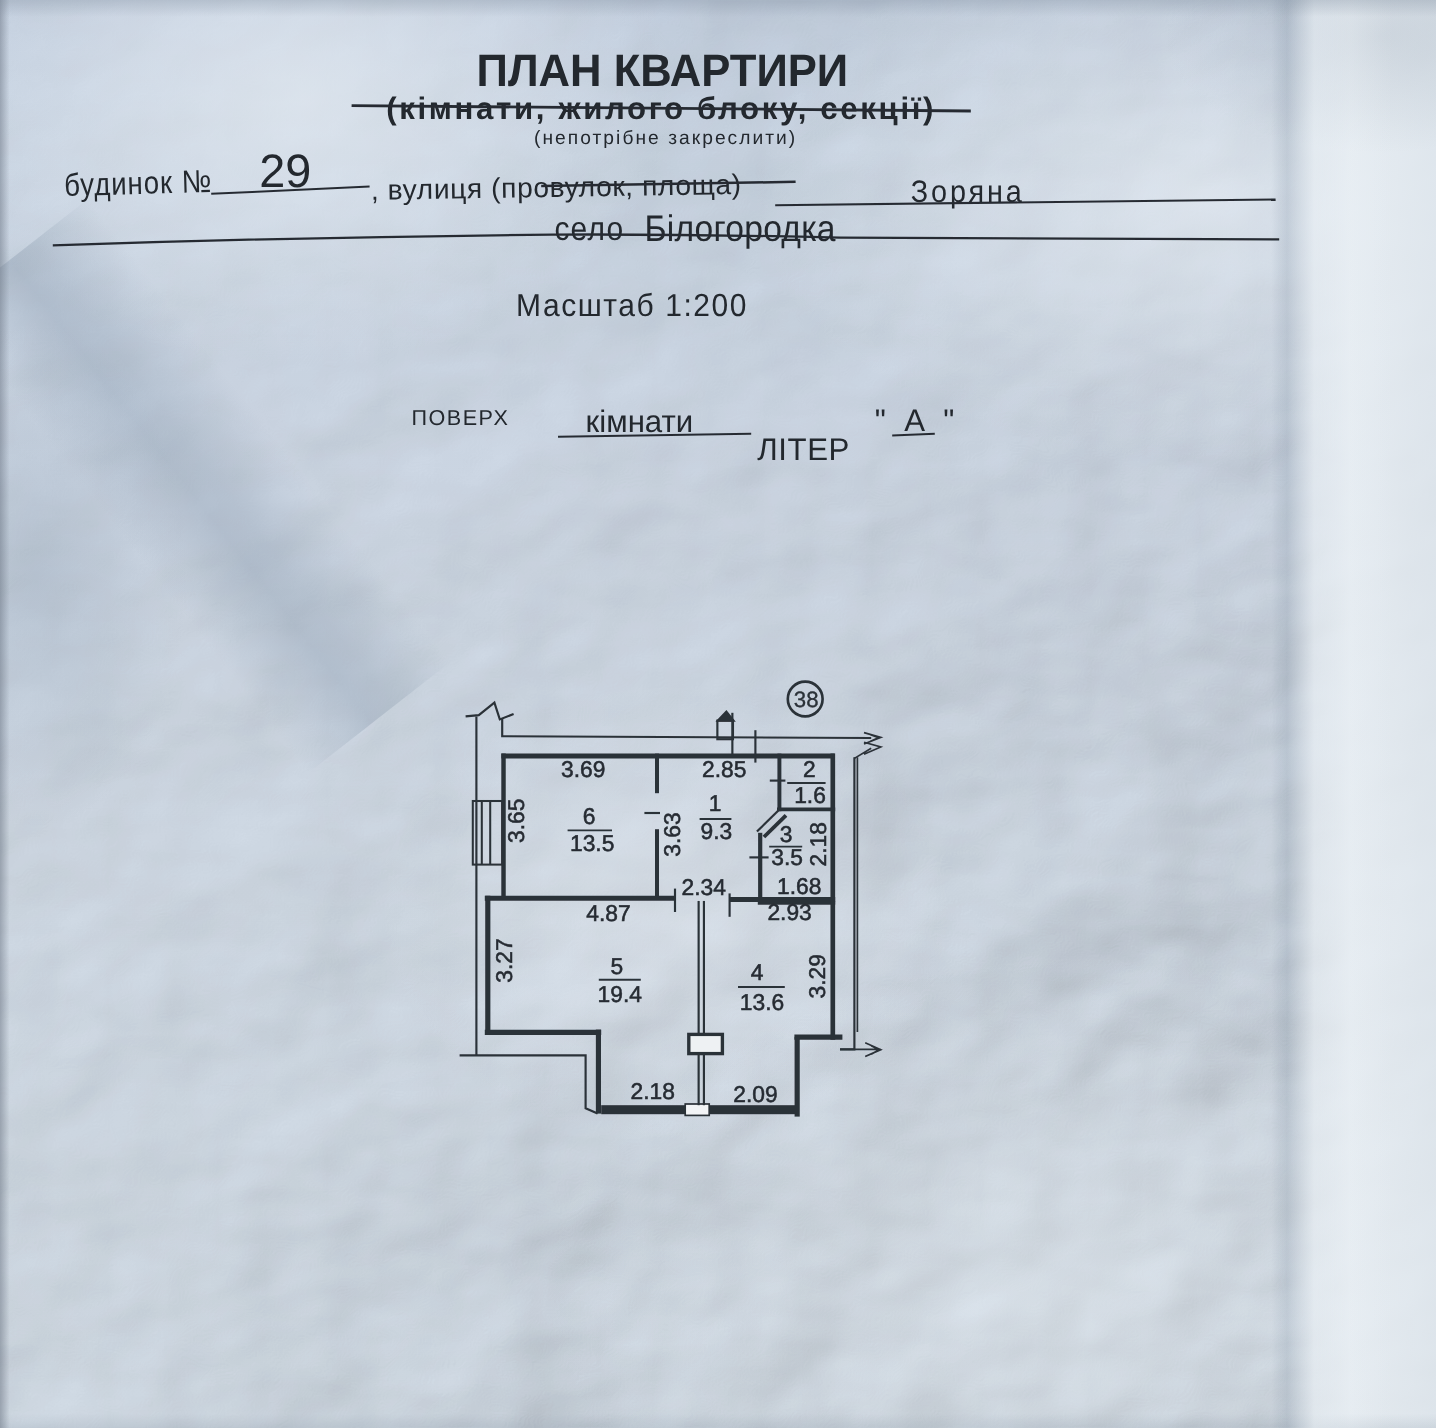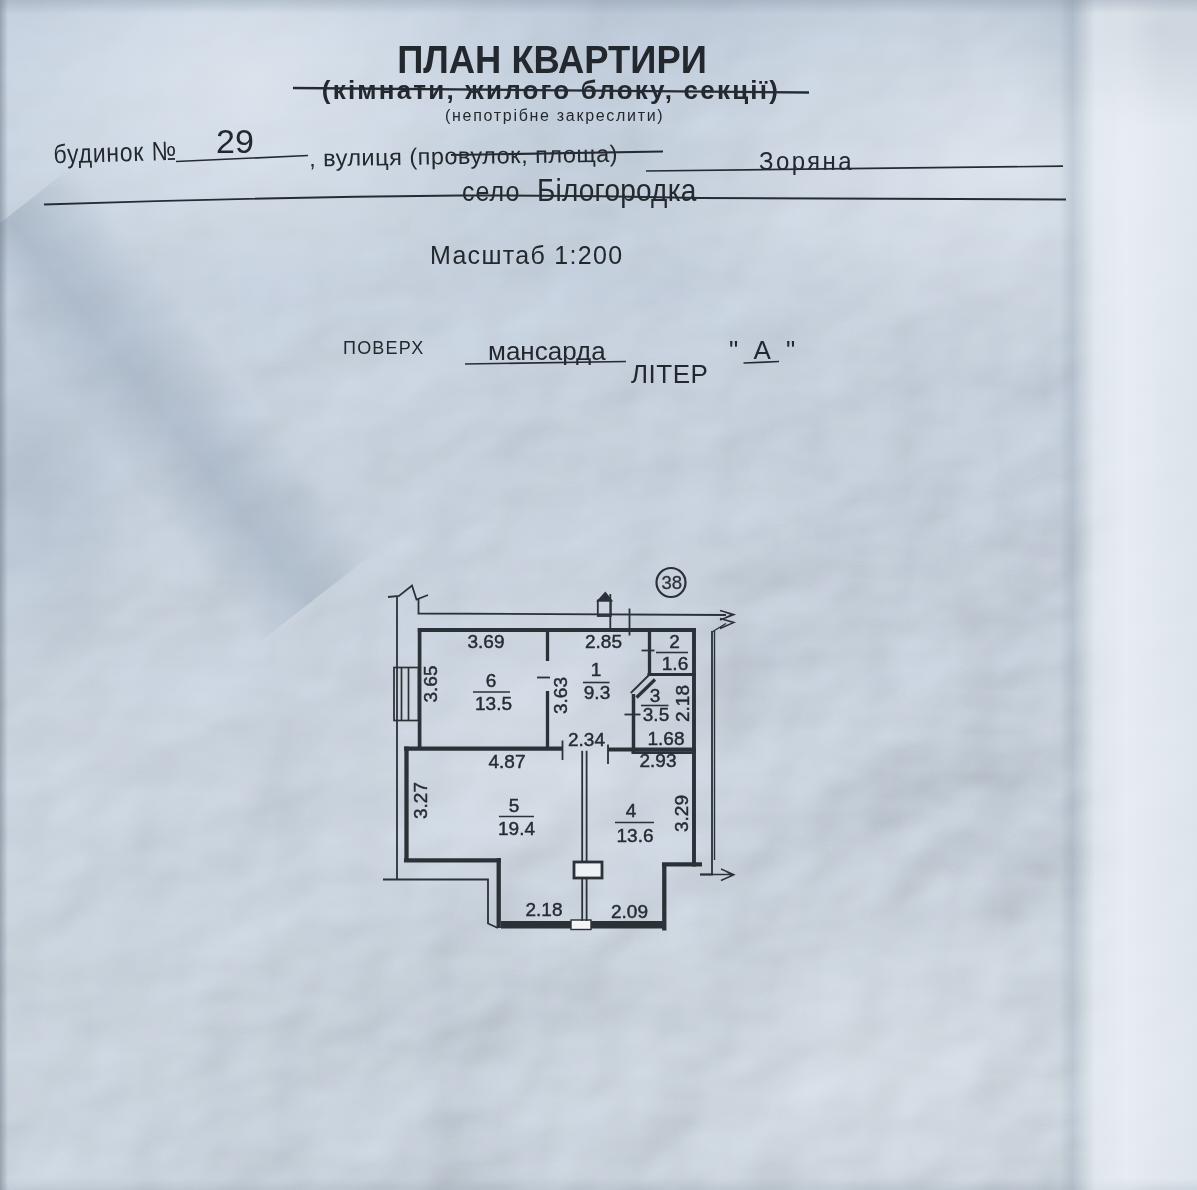--- a/index.html
+++ b/index.html
@@ -88,35 +88,35 @@
     radial-gradient(ellipse 240px 130px at 1150px 30px, rgba(120,135,152,.20), rgba(120,135,152,0) 75%);"></div>
 
 <div class="abs txt" style="left:352px;top:39px;width:400px;text-align:center;font-size:38px;font-weight:bold;transform:scaleX(0.957);transform-origin:center;">ПЛАН КВАРТИРИ</div>
 
 <div class="abs txt" style="left:302px;top:75px;width:498px;text-align:center;font-size:26px;font-weight:bold;letter-spacing:2.2px;">(кімнати, жилого блоку, секції)</div>
 
 <div class="abs txt" style="left:445px;top:107px;width:200px;text-align:center;font-size:16px;letter-spacing:1.7px;">(непотрібне закреслити)</div>
 
 <div class="abs txt" style="left:53px;top:139px;font-size:23px;letter-spacing:0.8px;transform:rotate(-1.6deg) scaleY(1.16);transform-origin:left top;">будинок №</div>
 
-<div class="abs txt" style="left:216px;top:122px;font-size:34px;">29</div>
+<div class="abs txt" style="left:216px;top:122px;font-size:39px;">29</div>
 
 <div class="abs txt" style="left:309px;top:143px;font-size:23.5px;letter-spacing:0.5px;transform:rotate(-0.9deg);">, вулиця (провулок, площа)</div>
 
 <div class="abs txt" style="left:759px;top:146px;font-size:24px;letter-spacing:2.4px;transform:scaleY(1.08);transform-origin:left top;">Зоряна</div>
 
 <div class="abs txt" style="left:462px;top:175px;font-size:25px;letter-spacing:1px;transform:scaleY(1.12);transform-origin:left top;">село</div>
 
 <div class="abs txt" style="left:537px;top:173px;font-size:28px;letter-spacing:0.2px;transform:scaleY(1.1);transform-origin:left top;">Білогородка</div>
 
 <div class="abs txt" style="left:430px;top:240px;font-size:25px;letter-spacing:1.3px;transform:scaleY(1.06);transform-origin:left top;">Масштаб 1:200</div>
 
 <div class="abs txt" style="left:343px;top:338px;font-size:18px;letter-spacing:1.2px;">ПОВЕРХ</div>
 
-<div class="abs txt" style="left:488px;top:336px;font-size:26px;">мансарда</div>
+<div class="abs txt" style="left:488px;top:336px;font-size:26px;">кімнати</div>
 
 <div class="abs txt" style="left:631px;top:335px;font-size:26px;letter-spacing:0.5px;margin-top:24px;">ЛІТЕР</div>
 
 <div class="abs txt" style="left:729px;top:335px;font-size:26px;letter-spacing:4px;">" А "</div>
 
 <svg class="abs" style="left:0;top:0" width="1197" height="1190" fill="none">
   <defs>
       <filter id="planblur" x="-5%" y="-5%" width="110%" height="110%">
         <feGaussianBlur stdDeviation="0.38"></feGaussianBlur>
       </filter>

